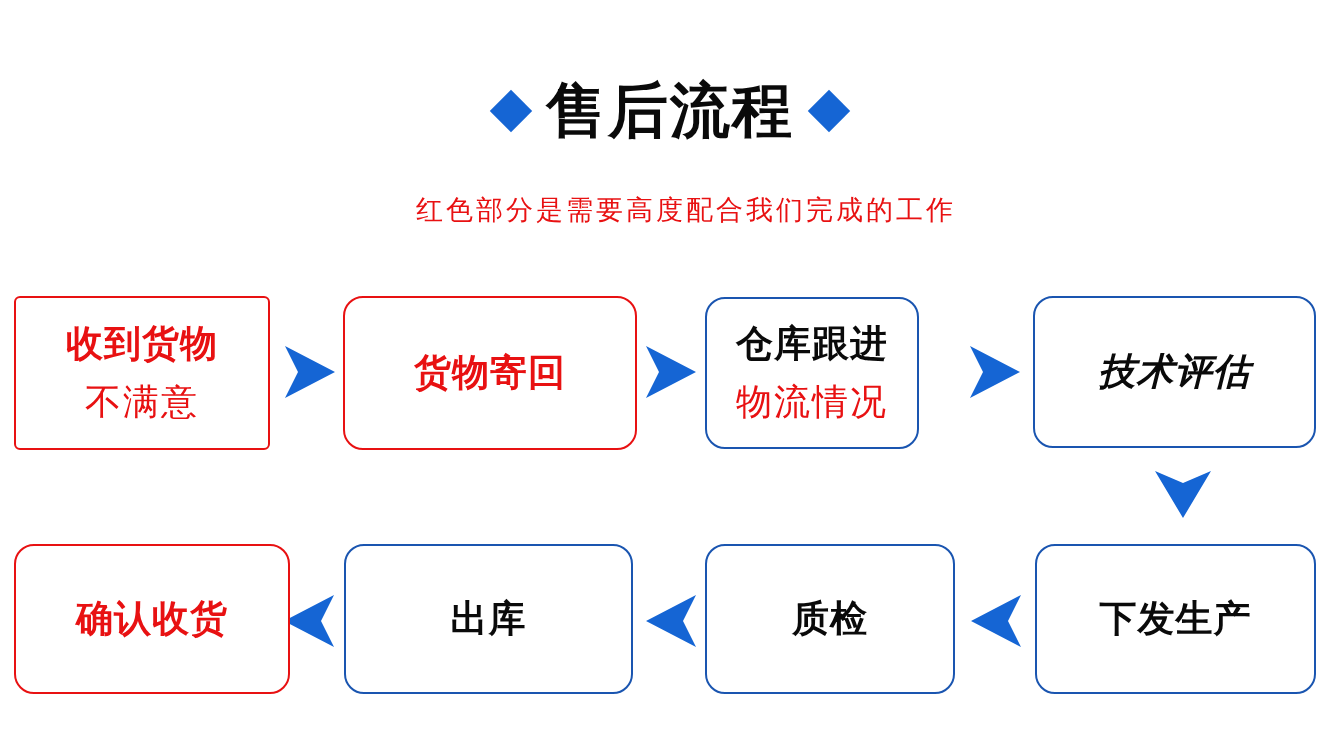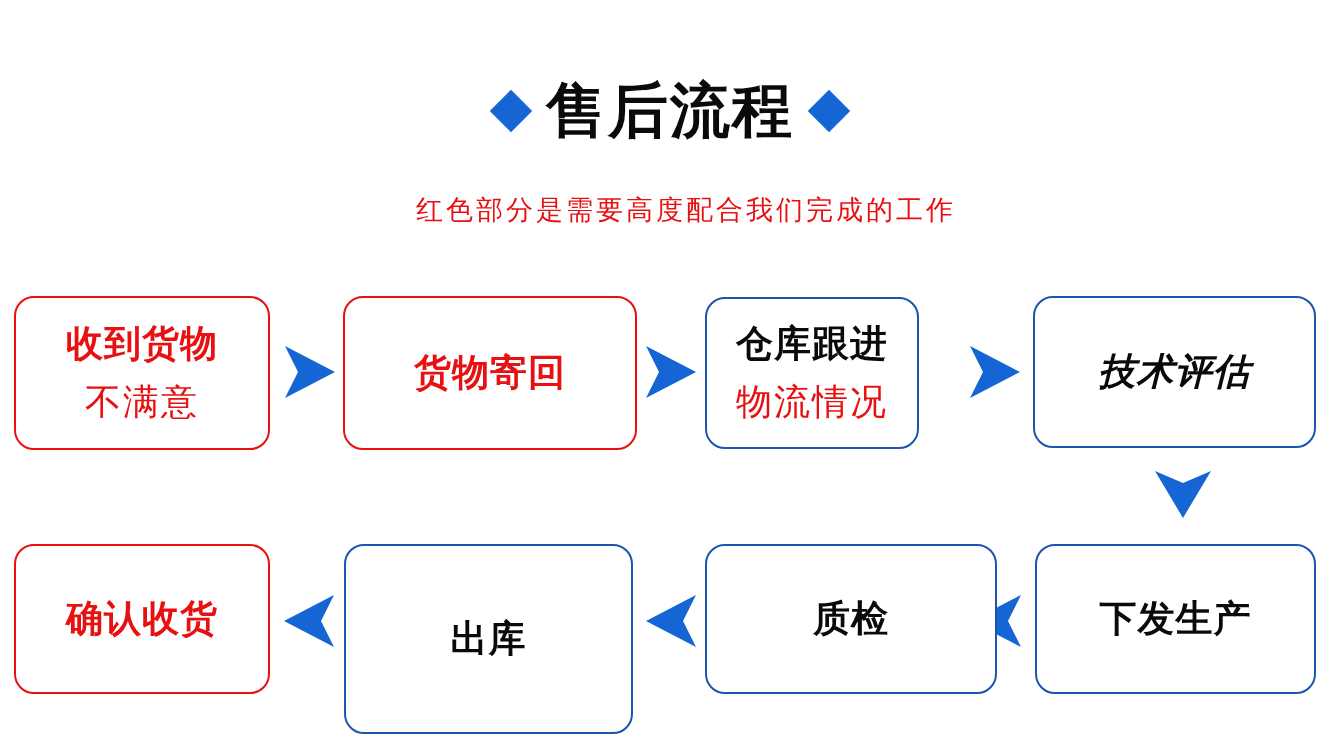--- a/index.html
+++ b/index.html
@@ -53,21 +53,21 @@
 
 <div class="stage">
 
   <div class="title-row">
     <span class="diamond"></span>
     <h1 class="page-title">售后流程</h1>
     <span class="diamond"></span>
   </div>
   <p class="page-subtitle">红色部分是需要高度配合我们完成的工作</p>
 
-  <div class="box red-box" style="left:14px; top:296px; width:256px; height:154px;">
+  <div class="box red-box" style="left:14px; top:296px; width:256px; height:154px;border-radius:6px;">
     <div class="box-title">收到货物</div>
     <div class="box-subtitle">不满意</div>
   </div>
 
   <div class="arrow" style="left:285px; top:346px;">
     <svg width="50" height="52" viewBox="0 0 50 52">
         <polygon points="0,0 50,26 0,52 13,26"></polygon>
       </svg>
   </div>
 
@@ -108,40 +108,40 @@
     <div class="box-title">下发生产</div>
 
   </div>
 
   <div class="arrow" style="left:971px; top:595px;">
     <svg width="50" height="52" viewBox="0 0 50 52">
         <polygon points="50,0 0,26 50,52 37,26"></polygon>
       </svg>
   </div>
 
-  <div class="box blue-box" style="left:705px; top:544px; width:292px; height:150px;text-align:right;">
+  <div class="box blue-box" style="left:705px; top:544px; width:250px; height:150px;text-align:right;">
     <div class="box-title">质检</div>
 
   </div>
 
   <div class="arrow" style="left:646px; top:595px;">
     <svg width="50" height="52" viewBox="0 0 50 52">
         <polygon points="50,0 0,26 50,52 37,26"></polygon>
       </svg>
   </div>
 
-  <div class="box blue-box" style="left:344px; top:544px; width:289px; height:190px;font-family:Liberation Serif, serif;">
+  <div class="box blue-box" style="left:344px; top:544px; width:289px; height:150px;font-family:Liberation Serif, serif;">
     <div class="box-title">出库</div>
 
   </div>
 
   <div class="arrow" style="left:284px; top:595px;">
     <svg width="50" height="52" viewBox="0 0 50 52">
         <polygon points="50,0 0,26 50,52 37,26"></polygon>
       </svg>
   </div>
 
-  <div class="box red-box" style="left:14px; top:544px; width:256px; height:150px;">
+  <div class="box red-box" style="left:14px; top:544px; width:276px; height:150px;">
     <div class="box-title">确认收货</div>
 
   </div>
 
 </div>
 
 </body></html>

